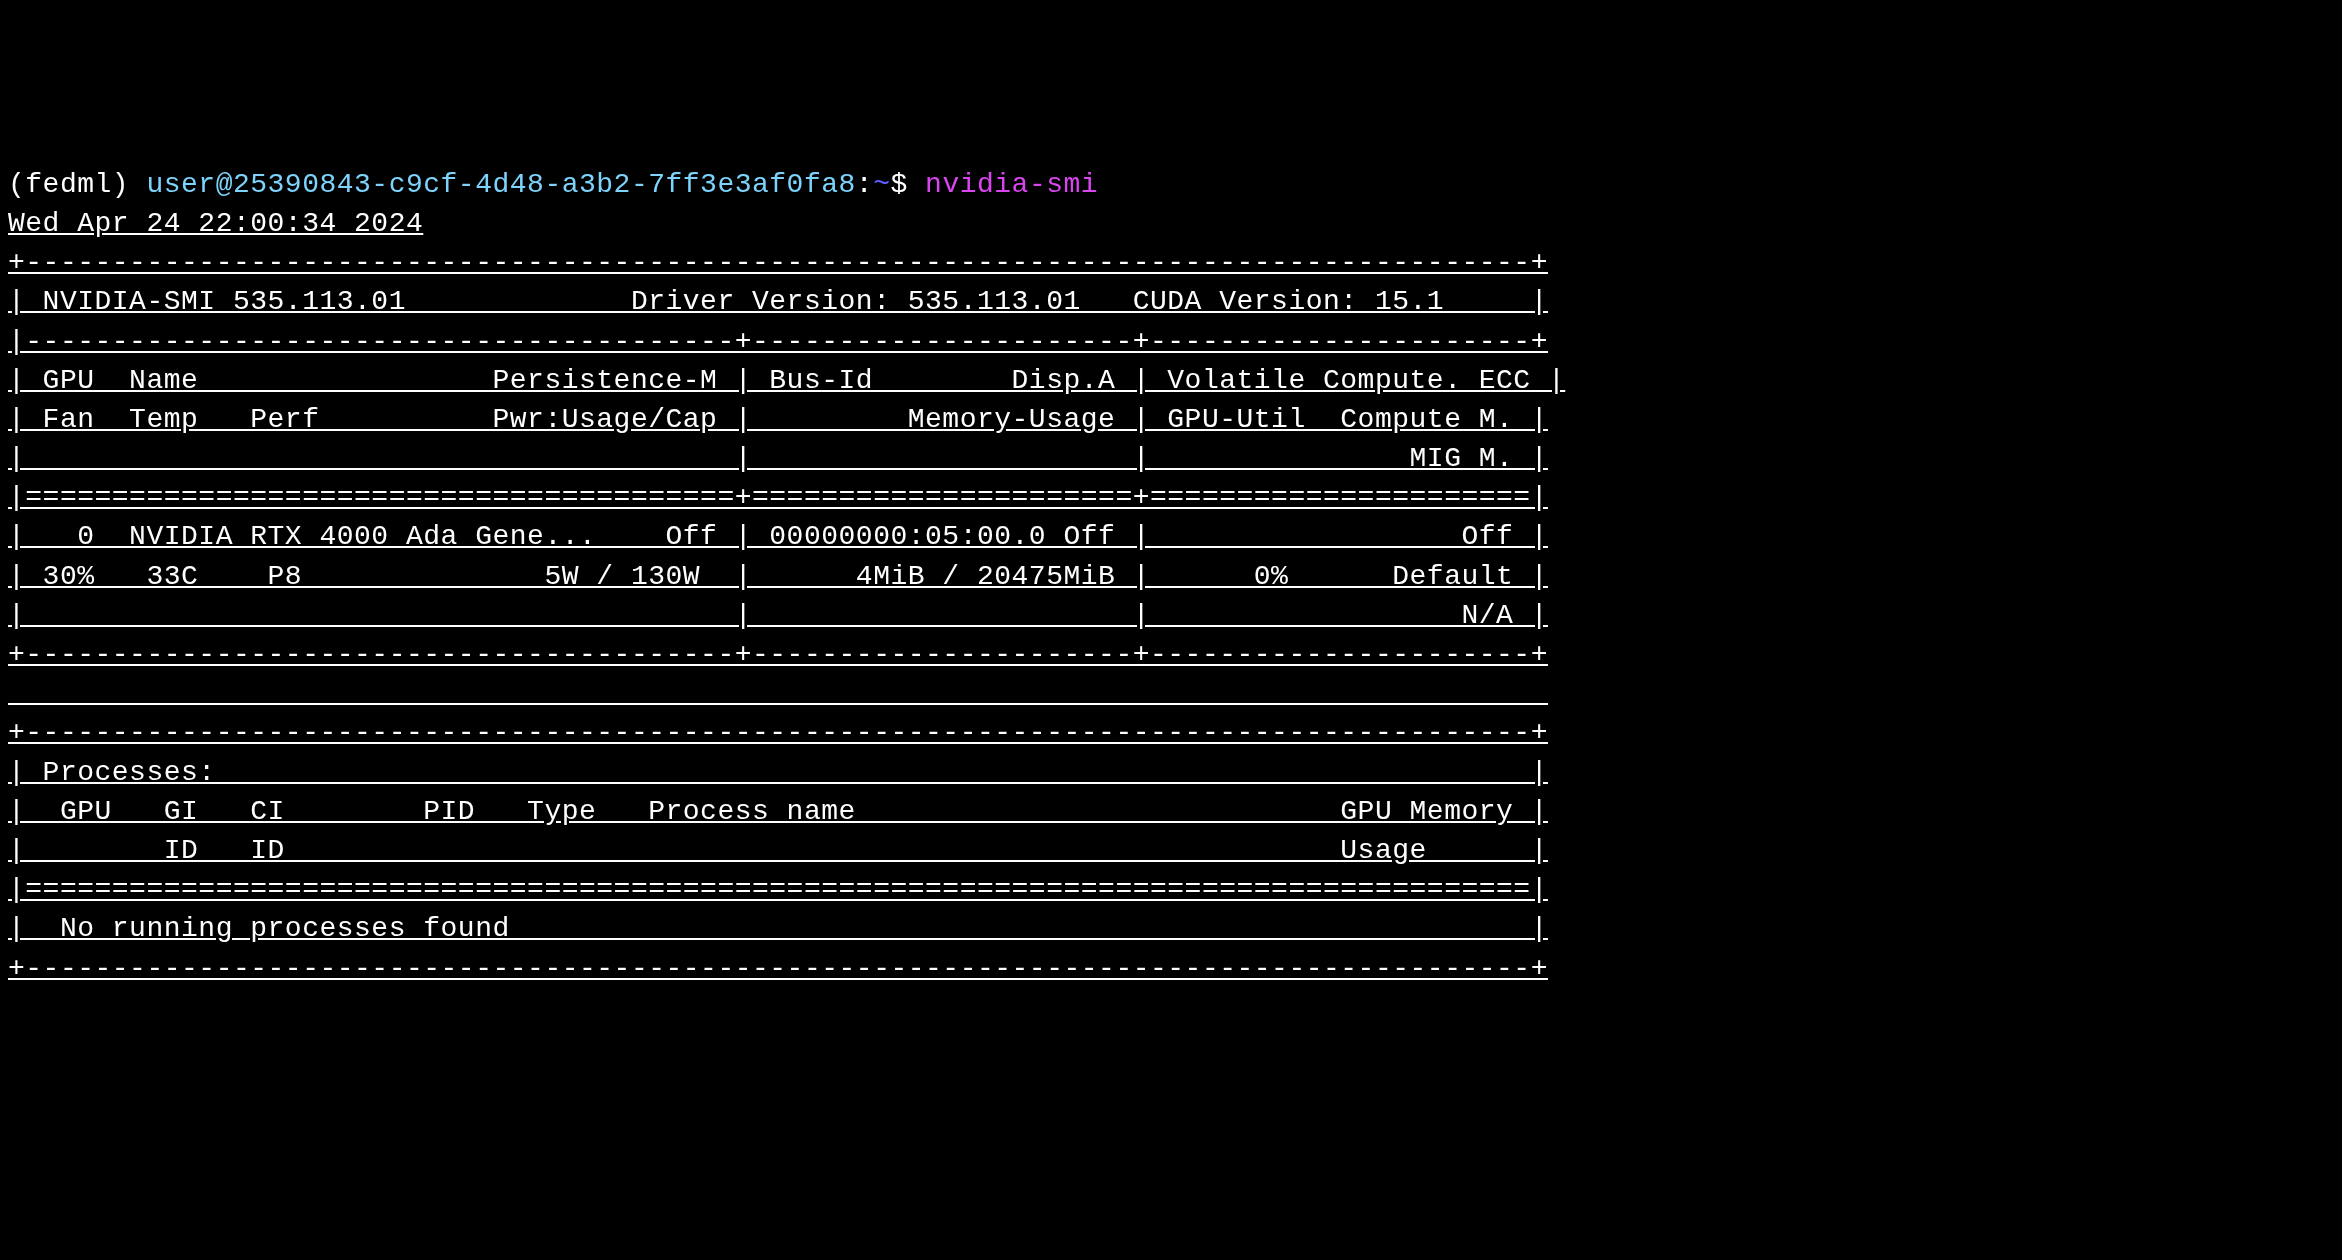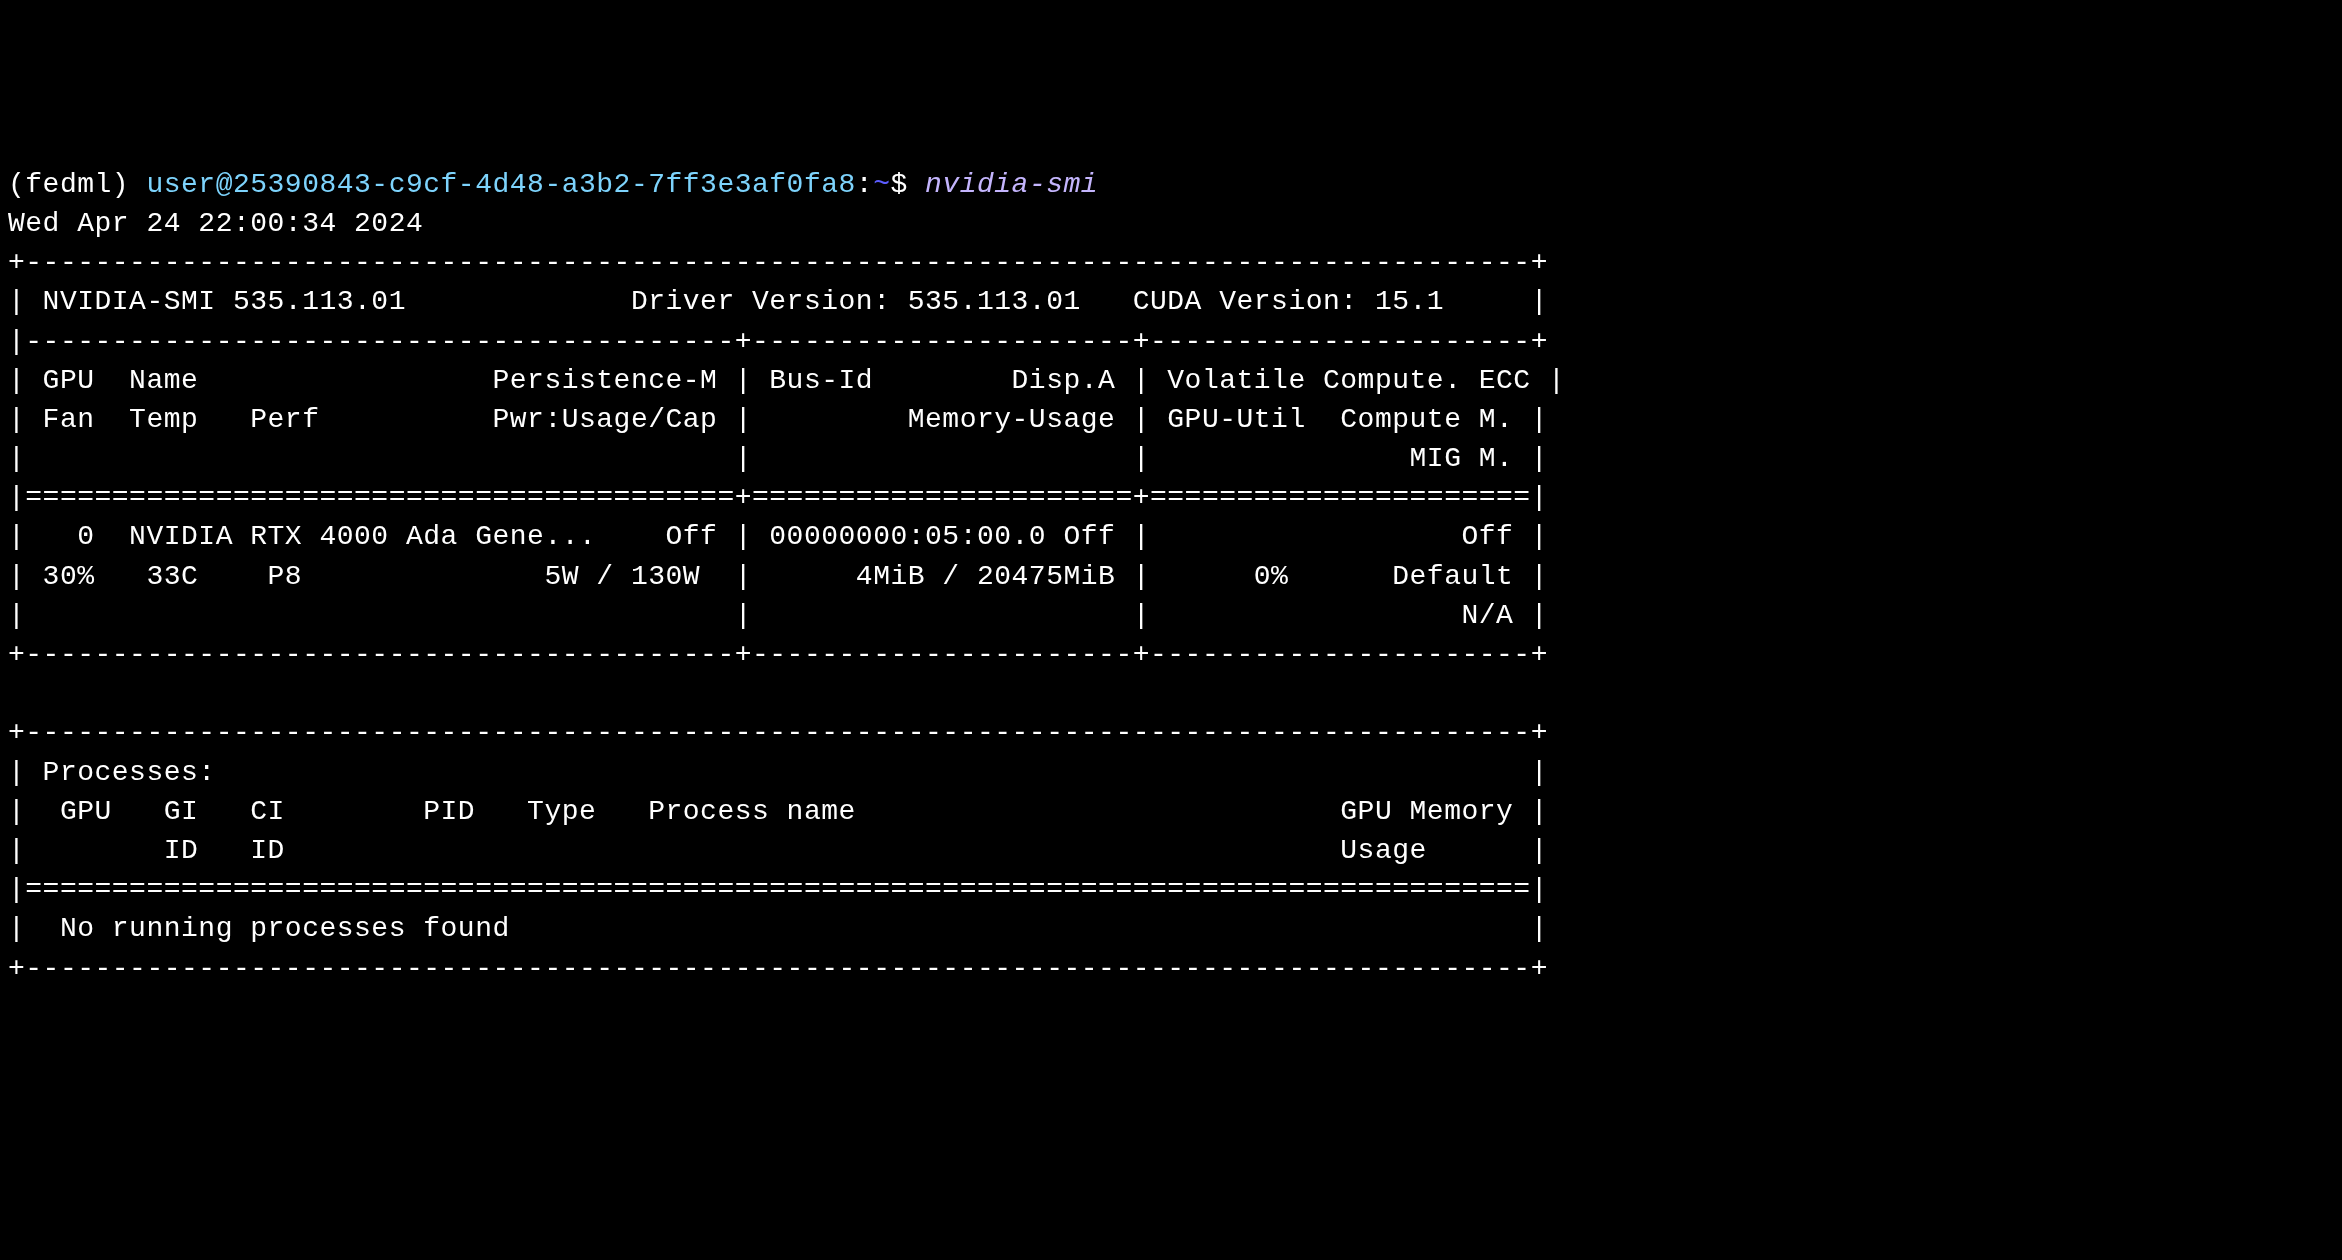--- a/index.html
+++ b/index.html
@@ -24,25 +24,25 @@
     .prompt-user {
       color: #7dd3fc;
     }
     .prompt-path {
       color: #5c5cff;
     }
     .prompt-dollar {
       color: #ffffff;
     }
     .prompt-cmd {
-      color: #c4b5fd;
-      font-style: italic;
+      color: #d946ef;
     }
     .terminal-line {
       color: #ffffff;
+      text-decoration: underline;
     }
   </style>
 </head>
 <body>
 
 
 
 <div><span><span class="prompt-env">(fedml) </span><span class="prompt-user">user@25390843-c9cf-4d48-a3b2-7ff3e3af0fa8</span><span class="prompt-env">:</span><span class="prompt-path">~</span><span class="prompt-dollar">$ </span><span class="prompt-cmd">nvidia-smi</span></span>
 <span class="terminal-line">Wed Apr 24 22:00:34 2024</span>
 <span class="terminal-line">+---------------------------------------------------------------------------------------+</span>

